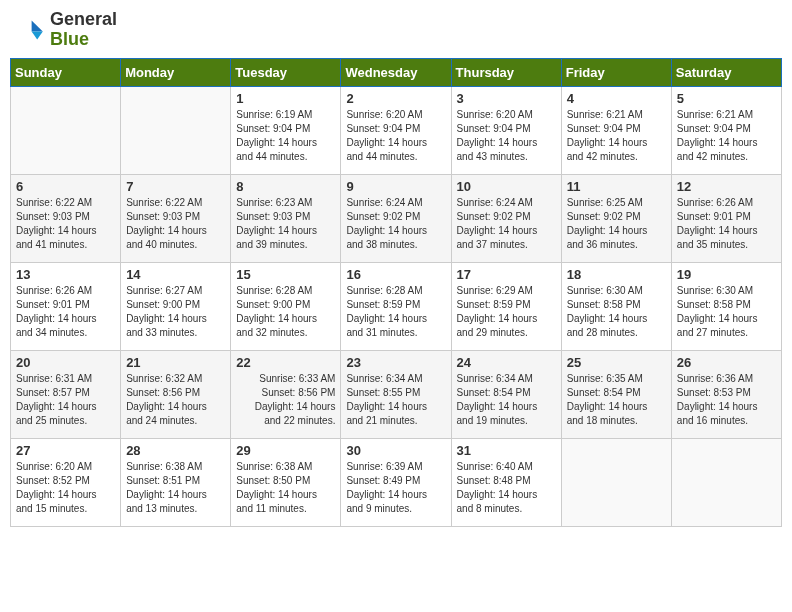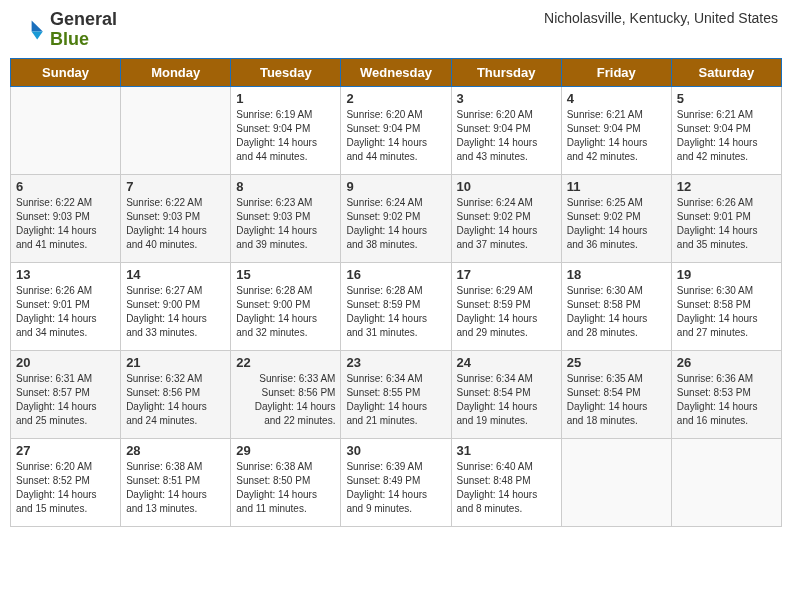--- a/index.html
+++ b/index.html
@@ -45,26 +45,26 @@
     .location {
       font-size: 14px;
       color: #333;
     }
     .calendar {
       width: 100%;
       border-collapse: collapse;
       border: 1px solid #ccc;
     }
     .calendar th {
-      background-color: #a16207;
+      background-color: #4d7c0f;
       color: #fff;
       font-size: 13px;
       font-weight: bold;
       padding: 6px 4px;
-      text-align: center;
+      text-align: left;
       border: 1px solid #1a6fbd;
     }
     .calendar td {
       vertical-align: top;
       border: 1px solid #ccc;
       padding: 4px 5px;
       font-size: 10.5px;
       color: #333;
       background: #fff;
       width: 110px;
@@ -96,21 +96,20 @@
     <svg class="logo-icon" viewBox="0 0 40 40">
       <polygon points="22,8 36,22 22,22" fill="#1a6fbd"></polygon>
       <polygon points="22,22 36,22 29,32" fill="#1a9ad6"></polygon>
     </svg>
     <div class="logo-text">
       <div class="logo-general">General</div>
       <div class="logo-blue">Blue</div>
     </div>
   </div>
   <div class="title-block">
-    <div class="location">Nicholasville, Kentucky, United States</div>
   </div>
 </div>
 
 <table class="calendar">
   <thead>
     <tr>
     <th>Sunday</th>
         <th>Monday</th>
         <th>Tuesday</th>
         <th>Wednesday</th>

